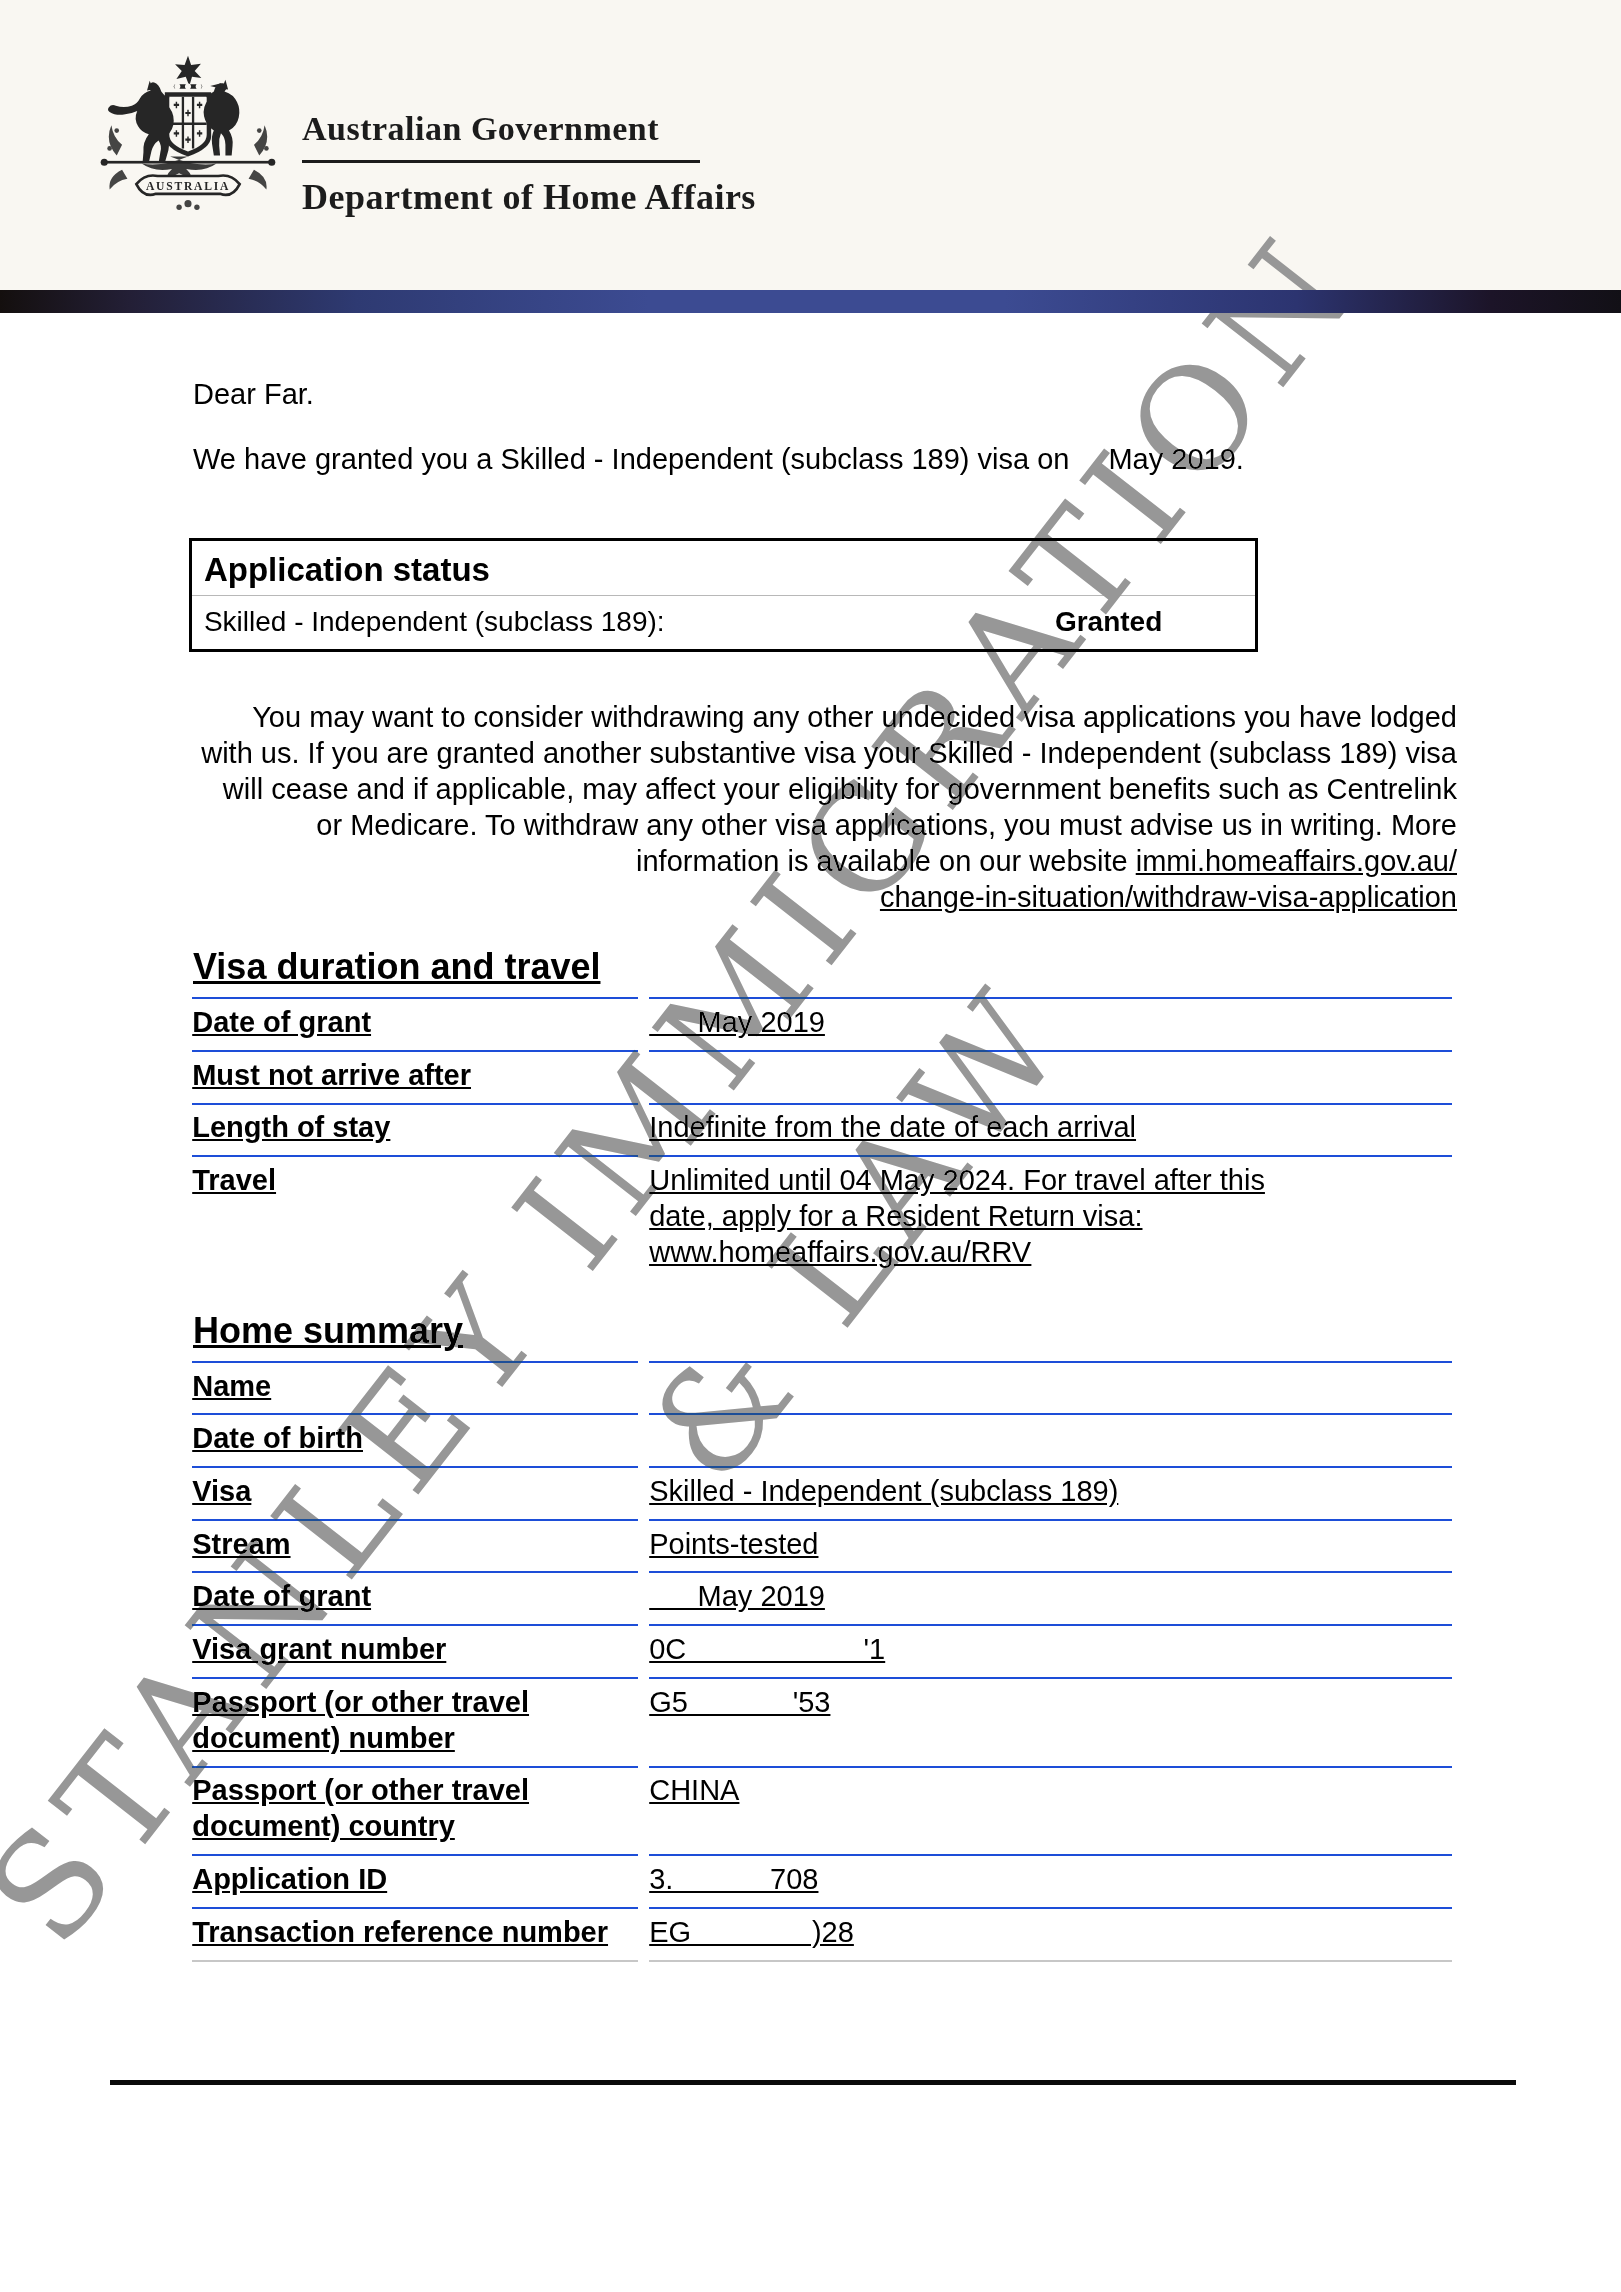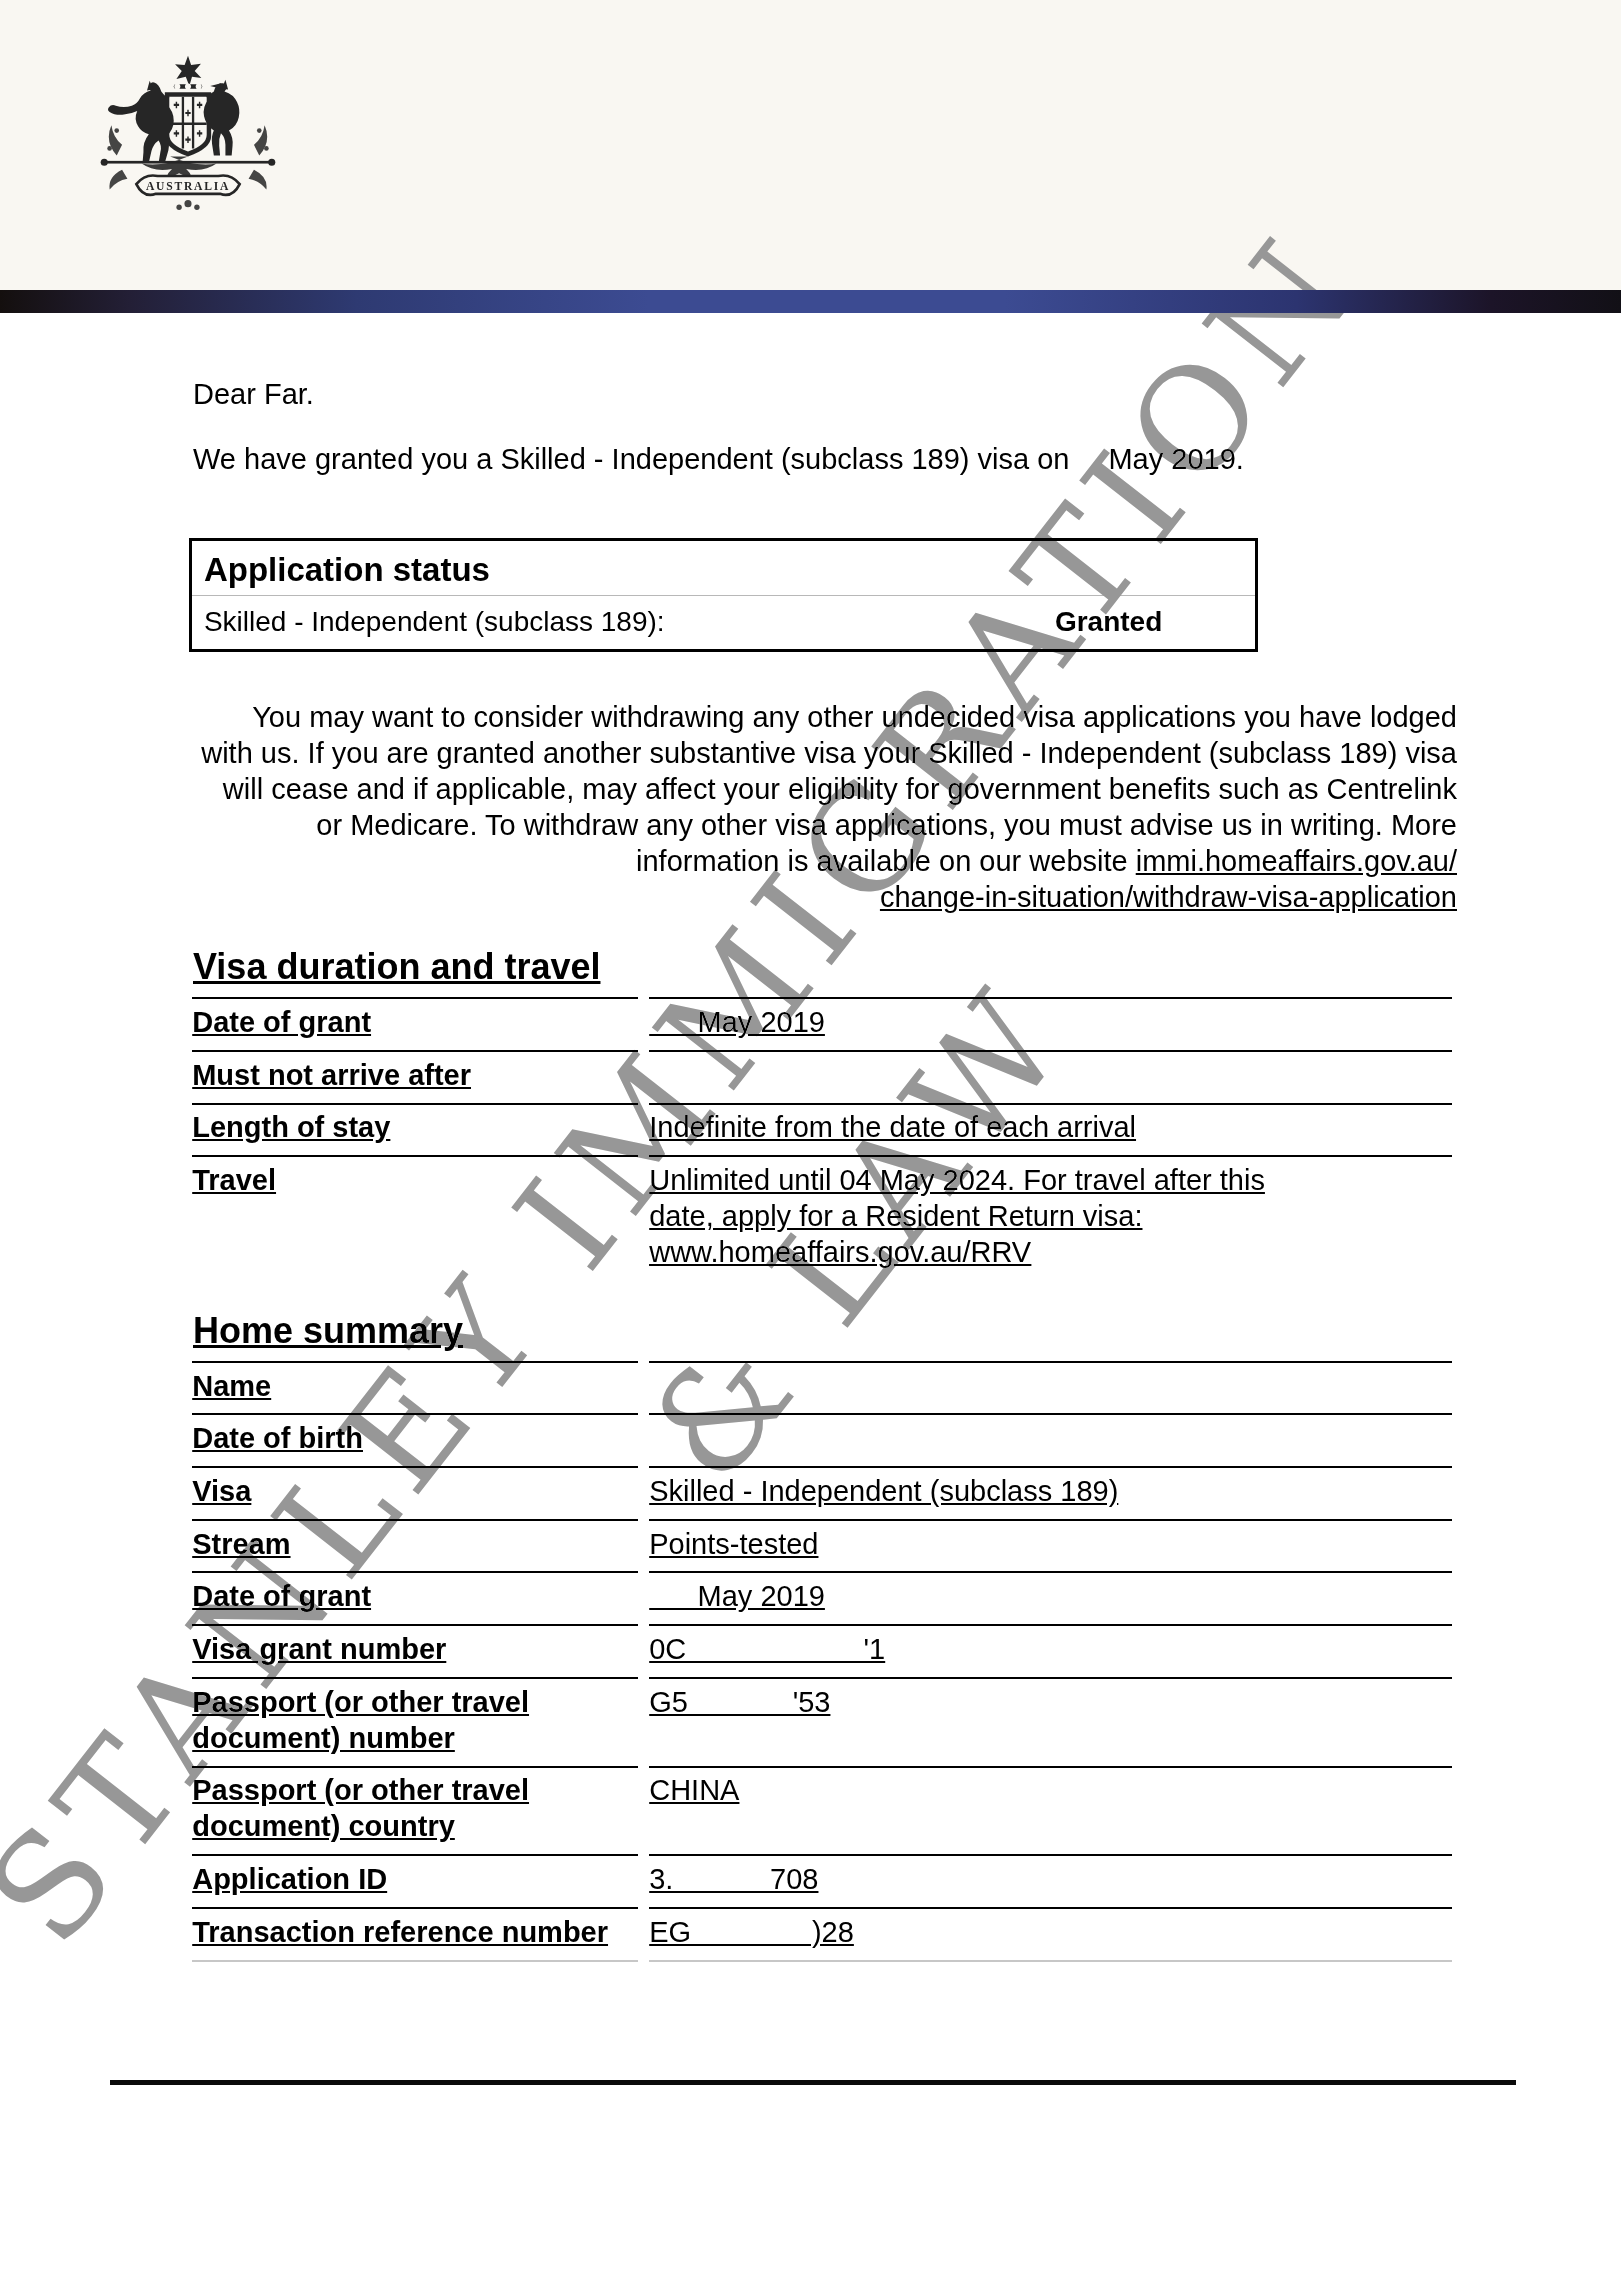--- a/index.html
+++ b/index.html
@@ -71,21 +71,21 @@
     margin-bottom:8.8px;
   }
   .section { margin-bottom:29px;text-decoration:underline; }
 
   table.kv {
     border-collapse:separate; border-spacing:11.8px 0;
     margin-left:-11.8px; width:1282px;
     table-layout:fixed;
   }
   table.kv td {
-    border-top:2px solid #000000;
+    border-top:2px solid #1d4ed8;
     vertical-align:top;
     padding:4.9px 0 9.8px 0;
     font-size:29px; line-height:36px;
   }
   table.kv td.k { width:446px; font-weight:bold; font-size:29px; }
   table.kv td.v { }
   table.kv tr.bottomline td { border-bottom:2px solid #c7c7c7; }
   .travel-text { max-width:686px; }
 
   
@@ -164,20 +164,25 @@
           <path d="M184,134 q16,8 14,22 q-8,-10 -20,-12 Z"></path>
           <circle cx="110" cy="172" r="4"></circle>
             <circle cx="100" cy="176" r="3"></circle>
             <circle cx="120" cy="176" r="3"></circle>
         </g>
 
         <path d="M52,150 q10,-12 24,-9 l68,0 q14,-3 24,9 q-8,16 -22,11 l-72,0 q-14,5 -22,-11 Z" fill="#f9f7f2" stroke="#262626" stroke-width="3"></path>
         <text x="110" y="157" text-anchor="middle" font-family="Liberation Serif, serif" font-size="13" font-weight="bold" letter-spacing="2" fill="#262626">AUSTRALIA</text>
       </g>
     </svg>
+    <div class="gov-block">
+      <div class="gov-title">Australian Government</div>
+      <div class="gov-rule"></div>
+      <div class="dept-title">Department of Home Affairs</div>
+    </div>
   </div>
   <div class="gradient-bar"></div>
 
   <div class="content">
 
     <div class="salutation">Dear Far.</div>
 
     <div class="intro"><span>We have granted you a Skilled - Independent (subclass 189) visa on</span><span class="intro-gap"></span><span>May 2019.</span></div>
 
     <div class="status-box">

